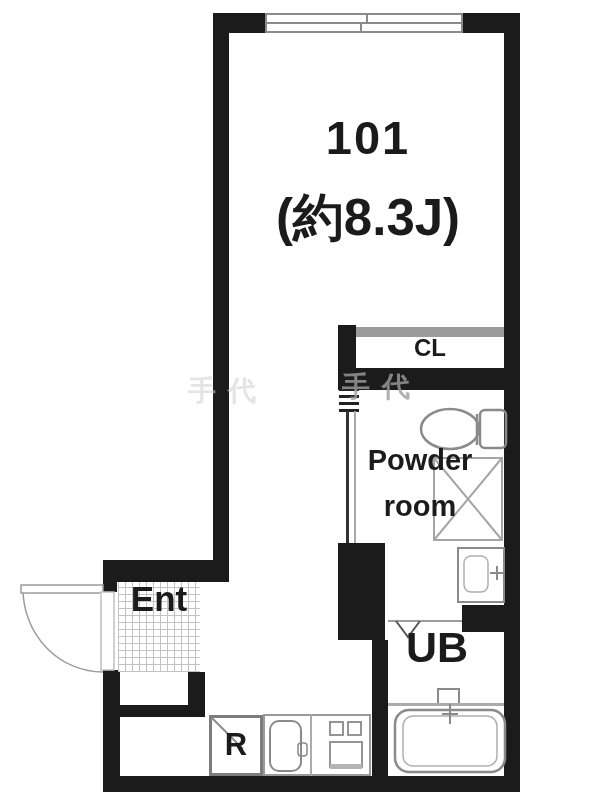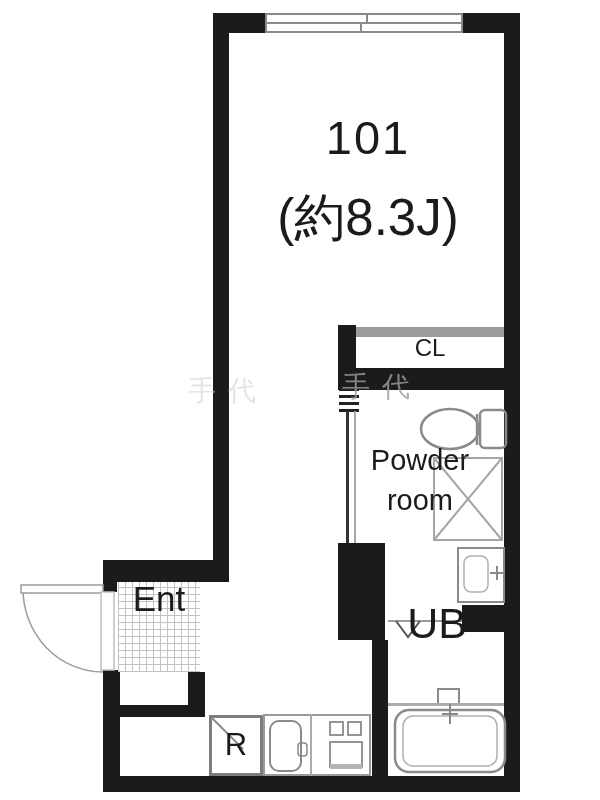--- a/index.html
+++ b/index.html
@@ -1,41 +1,41 @@
 <!DOCTYPE html>
 <html><head>
 <meta charset="utf-8">
 <style>
   html,body{margin:0;padding:0;background:#ffffff;}
   #stage{position:relative;width:600px;height:800px;background:#fff;overflow:hidden;
          font-family:"Liberation Sans", sans-serif;}
   .wall{position:absolute;background:#1b1b1b;}
   .abs{position:absolute;}
-  .lbl{position:absolute;color:#1b1b1b;font-weight:normal;text-align:center;
+  .lbl{position:absolute;color:#1b1b1b;font-weight:bold;text-align:center;
        font-family:"Liberation Sans", sans-serif;line-height:1.1;}
   #ent-floor{position:absolute;left:118px;top:582px;width:82px;height:90px;background:#fff;
     background-image:
       repeating-linear-gradient(0deg,#c3c3c3 0 1px,transparent 1px 7px),
       repeating-linear-gradient(90deg,#c3c3c3 0 1px,transparent 1px 7px);}
   #cl-track{position:absolute;left:356px;top:327px;width:148px;height:10px;background:#9b9b9b;}
   #window-top{position:absolute;left:265px;top:13px;width:198px;height:20px;background:#fff;
     border:2px solid #8a8a8a;box-sizing:border-box;}
   #window-mid{position:absolute;left:0;top:7px;width:194px;height:2px;background:#8a8a8a;}
   .win-tick{position:absolute;width:2px;height:7px;background:#8a8a8a;}
   #pocket-stripes{position:absolute;left:339px;top:388px;width:20px;height:25px;
     background:repeating-linear-gradient(180deg,#222 0 3px,#fff 3px 7px);}
   #sliding-door{position:absolute;left:346px;top:411px;width:10px;height:132px;
     border-left:3px solid #333;border-right:2px solid #a8a8a8;box-sizing:border-box;}
   #counter{position:absolute;left:263px;top:714px;width:108px;height:62px;
     border:2px solid #9a9a9a;box-sizing:border-box;background:#fff;}
   #counter-divider{position:absolute;left:310px;top:714px;width:2px;height:62px;background:#ababab;}
   #r-box{position:absolute;left:209px;top:715px;width:54px;height:61px;
     border:3px solid #7d7d7d;box-sizing:border-box;background:#fff;}
   #ub-deck{position:absolute;left:388px;top:703px;width:116px;height:3px;background:#ababab;}
-  .wm{position:absolute;font-weight:normal;letter-spacing:12px;
+  .wm{position:absolute;font-weight:bold;letter-spacing:12px;
       font-family:"DejaVu Sans", sans-serif;}
 </style>
 </head>
 <body>
 
 <div id="stage">
 
   <div class="wall" style="left:213px;top:13px;width:52px;height:20px"></div>
   <div class="wall" style="left:463px;top:13px;width:57px;height:20px"></div>
   <div class="wall" style="left:504px;top:13px;width:16px;height:779px"></div>
@@ -112,22 +112,22 @@
     <g>
       <line x1="212" y1="718" x2="243" y2="749"></line>
     </g>
   </svg>
 
   <div class="lbl" style="left:268px;top:112px;width:200px;font-size:47px;letter-spacing:2px">101</div>
   <div class="lbl" style="left:248px;top:190px;width:240px;font-size:51px">(約8.3J)</div>
   <div class="lbl" style="left:356px;top:335px;width:148px;font-size:24px">CL</div>
   <div class="lbl" style="left:356px;top:445px;width:128px;font-size:29px">
     <div>Powder</div>
-    <div style="margin-top:8px">room</div>
+    <div style="margin-top:14px">room</div>
   </div>
   <div class="lbl" style="left:118px;top:580px;width:82px;font-size:35px">Ent</div>
-  <div class="lbl" style="left:388px;top:600px;width:98px;font-size:43px">UB</div>
+  <div class="lbl" style="left:388px;top:624px;width:98px;font-size:43px">UB</div>
   <div class="lbl" style="left:209px;top:728px;width:54px;font-size:31px">R</div>
 
   <div class="wm" style="left:188px;top:372px;font-size:28px;color:#cfcfcf;opacity:.55">手代</div>
   <div class="wm" style="left:342px;top:368px;font-size:28px;color:#9e9e9e;opacity:.8">手代</div>
 
 </div>
 
 </body></html>

